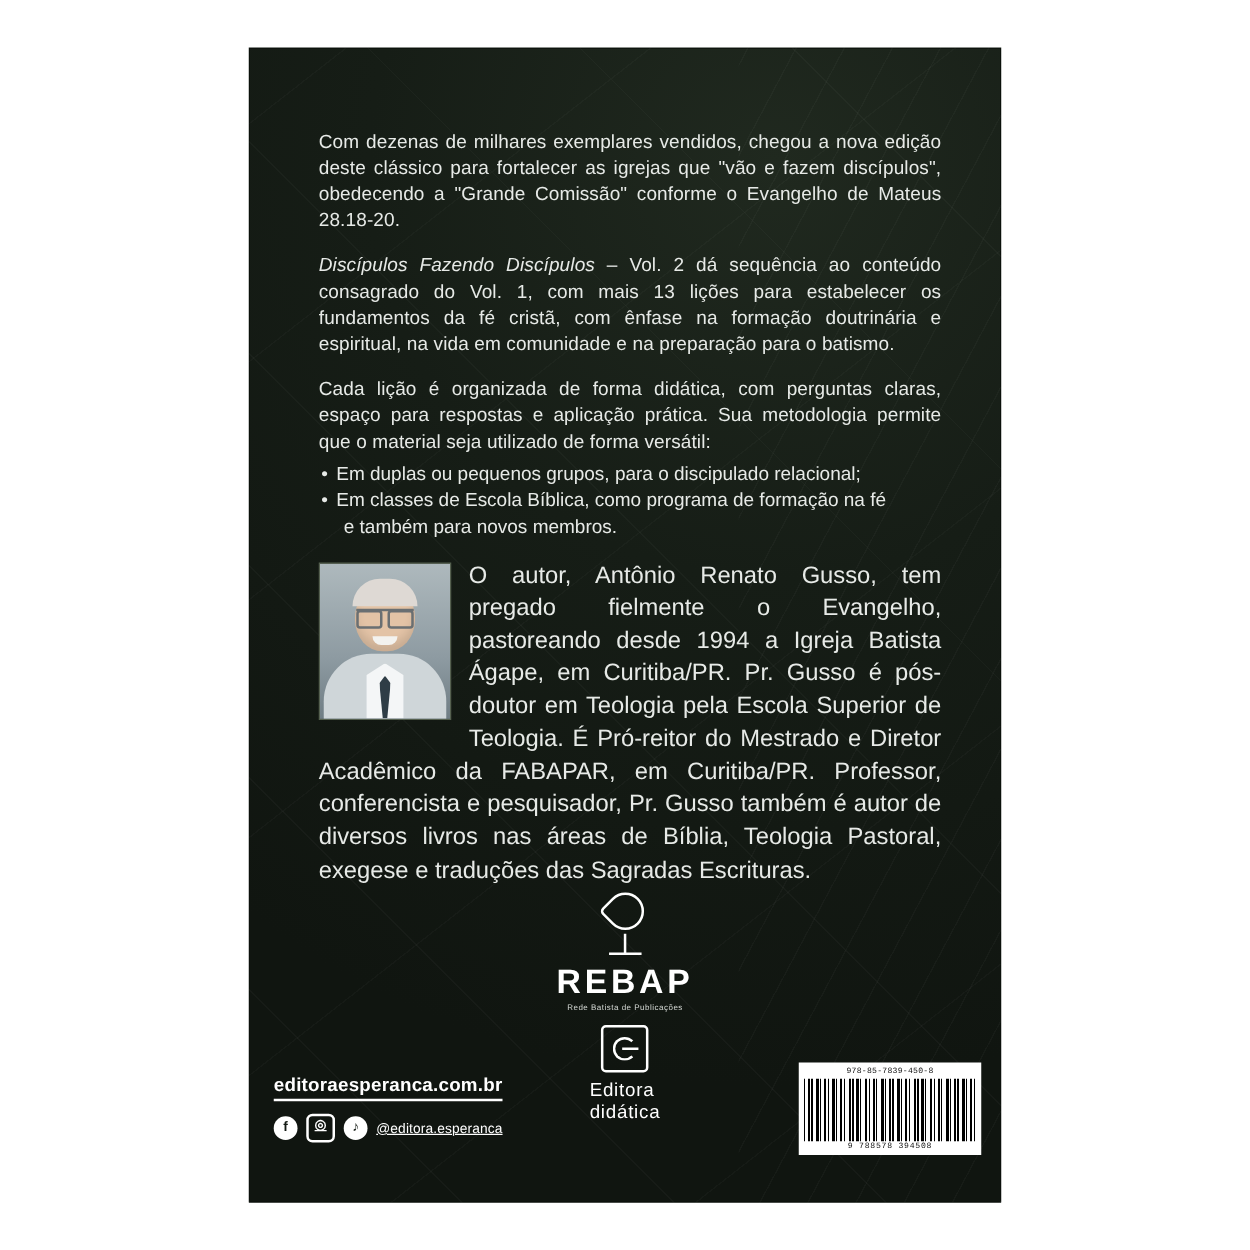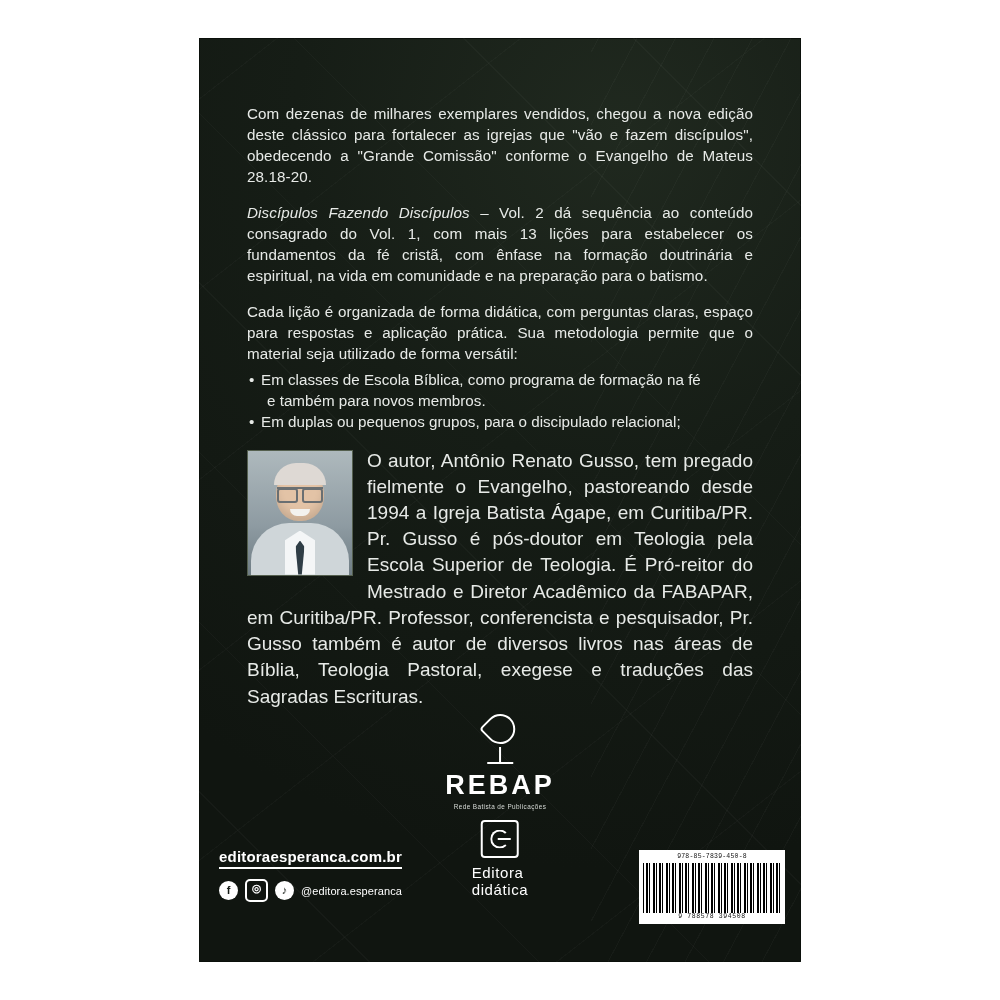--- a/index.html
+++ b/index.html
@@ -52,20 +52,21 @@
     background:
       repeating-linear-gradient(-62deg, rgba(255,255,255,0.05) 0 1px, transparent 1px 34px);
     opacity: .55;
     pointer-events: none;
   }
 
   .content {
     position: relative;
     z-index: 3;
     padding: 66px 48px 0 48px;
+    margin-left: 8px;
   }
 
   p.body {
     margin: 0 0 15px 0;
     font-size: 15.2px;
     line-height: 1.38;
     text-align: justify;
     letter-spacing: .1px;
     color: #e7eae7;
   }
@@ -271,22 +272,23 @@
     transform: translate(-2px,-50%);
     width: 13px; height: 2px;
     background: #ffffff;
   }
   .esperanca .l1 { font-size: 15px; letter-spacing: .6px; }
   .esperanca .l2 { font-size: 15px; letter-spacing: .6px; }
 
   .publisher {
     position: absolute;
     left: 20px;
-    bottom: 60px;
+    bottom: 48px;
     color: #ffffff;
+    text-decoration: underline;
   }
   .publisher .site {
     font-size: 15px;
     font-weight: bold;
     letter-spacing: .2px;
     border-bottom: 2px solid #ffffff;
     padding-bottom: 2px;
     display: inline-block;
   }
   .social {
@@ -366,22 +368,22 @@
 
     <div class="content">
 
       <p class="body">Com dezenas de milhares exemplares vendidos, chegou a nova edição deste clássico para fortalecer as igrejas que "vão e fazem discípulos", obedecendo a "Grande Comissão" conforme o Evangelho de Mateus 28.18-20.</p>
 
       <p class="body"><span class="italic">Discípulos Fazendo Discípulos</span><span> – Vol. 2 dá sequência ao conteúdo consagrado do Vol. 1, com mais 13 lições para estabelecer os fundamentos da fé cristã, com ênfase na formação doutrinária e espiritual, na vida em comunidade e na preparação para o batismo.</span></p>
 
       <p class="body tight">Cada lição é organizada de forma didática, com perguntas claras, espaço para respostas e aplicação prática. Sua metodologia permite que o material seja utilizado de forma versátil:</p>
 
       <ul class="bullets">
+        <li><span>Em duplas ou pequenos grupos, para o discipulado relacional;</span></li>
         <li><span>Em classes de Escola Bíblica, como programa de formação na fé</span><span class="cont">e também para novos membros.</span></li>
-        <li><span>Em duplas ou pequenos grupos, para o discipulado relacional;</span></li>
       </ul>
 
 
       <div class="author-block">
         <div class="author-photo">
           <div class="bg"></div>
           <div class="body"></div>
           <div class="shirt"></div>
           <div class="tie"></div>
           <div class="head"></div>

